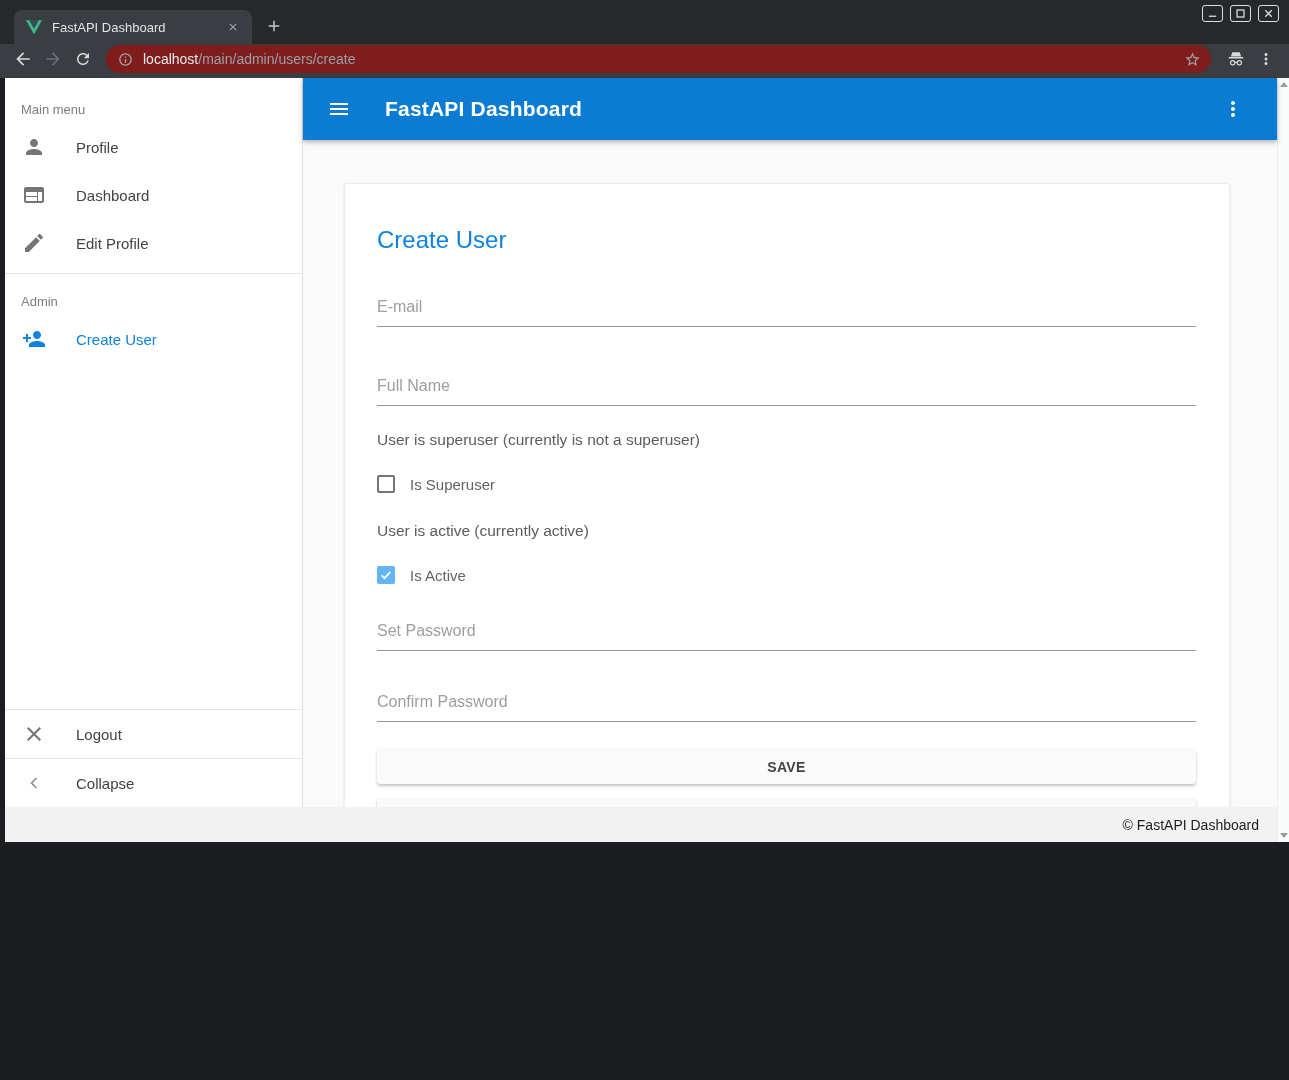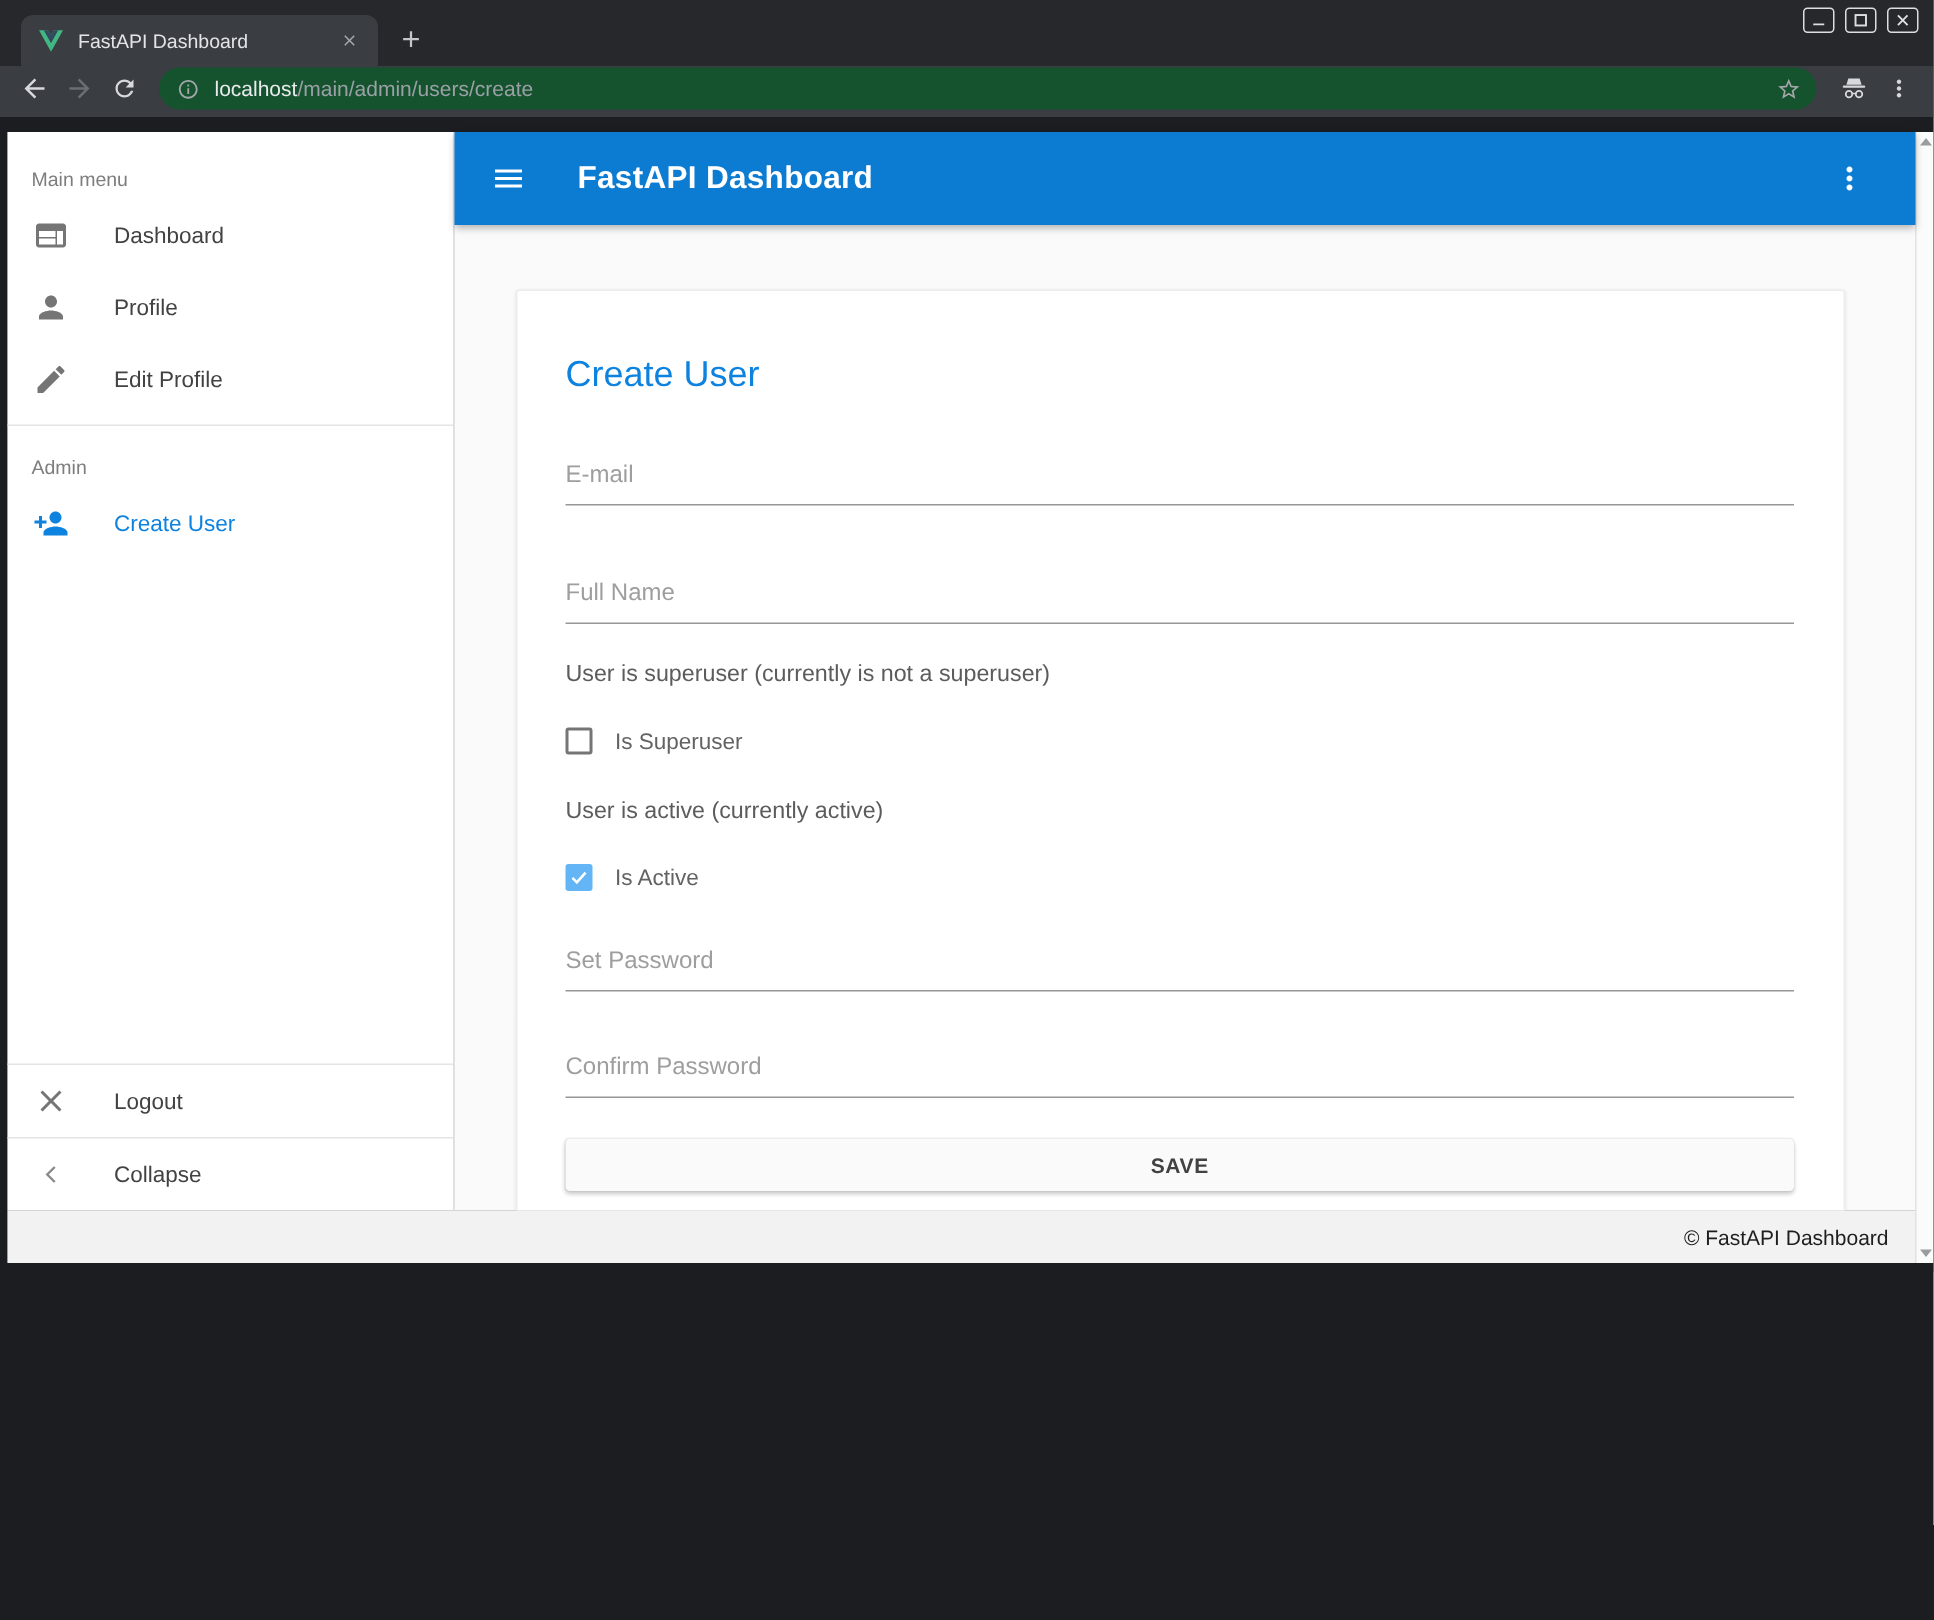--- a/index.html
+++ b/index.html
@@ -14,30 +14,30 @@
   .tab-title { color:#e2e4e7; font-size:13px; margin-left:10px; flex:1; white-space:nowrap; overflow:hidden; }
   .tab-close { color:#a6a9ad; font-size:14px; width:18px; height:18px; display:flex; align-items:center; justify-content:center; border-radius:50%; cursor:pointer; }
   .newtab-btn { color:#c4c7ca; font-size:20px; width:28px; height:28px; margin:0 0 4px 8px; display:flex; align-items:center; justify-content:center; border-radius:50%; }
   .win-controls { position:absolute; top:5px; right:10px; display:flex; gap:7px; }
   .win-btn { width:21px; height:17px; border:1px solid #dcdee0; border-radius:3px; display:flex; align-items:center; justify-content:center; color:#dcdee0; font-size:10px; line-height:1; }
   .win-btn svg { display:block; }
 
   .toolbar { height:34px; background:#3a3d41; display:flex; align-items:center; padding:0 8px 4px 8px; }
   .nav-btn { width:30px; height:28px; display:flex; align-items:center; justify-content:center; color:#d7d9dc; }
   .nav-btn.disabled { color:#6b6f73; }
-  .omnibox { flex:1; height:28px; background:#14532d; border-radius:14px; margin:0 10px 0 8px; display:flex; align-items:center; padding:0 10px 0 12px; }
+  .omnibox { flex:1; height:28px; background:#7f1d1d; border-radius:14px; margin:0 10px 0 8px; display:flex; align-items:center; padding:0 10px 0 12px; }
   .omni-info { color:#a2a6aa; display:flex; align-items:center; }
   .url { font-size:14px; margin-left:10px; flex:1; white-space:nowrap; overflow:hidden; }
   .url .host { color:#e8eaed; }
   .url .path { color:#9aa0a6; }
   .omni-star { color:#a2a6aa; display:flex; align-items:center; }
   .chrome-icon { width:30px; height:28px; display:flex; align-items:center; justify-content:center; color:#d7d9dc; }
 
   
-  .page { flex:1; display:flex; background:#737373; margin:10px 0 6px 5px; min-height:0; }
+  .page { flex:1; display:flex; background:#ec4899; margin:0 0 6px 5px; min-height:0; }
   .page-main { flex:1; display:flex; flex-direction:column; min-width:0; }
   .body-row { flex:1; display:flex; min-height:0; }
 
   
   .sidebar { width:298px; background:#ffffff; border-right:1px solid #dedede; display:flex; flex-direction:column; }
   .side-label { font-size:13px; color:#7d7d7d; padding:24px 0 6px 16px; }
   .side-item { height:48px; display:flex; align-items:center; padding-left:17px; cursor:pointer; color:#424242; }
   .side-item .mi { width:24px; height:24px; color:#757575; flex:0 0 24px; }
   .side-item .lbl { font-size:15px; margin-left:30px; }
   .side-item.active { color:#0d82df; }
@@ -176,33 +176,33 @@
   <div class="page">
     <div class="page-main">
       <div class="body-row">
 
         <div class="sidebar">
           <div class="side-label">Main menu</div>
 
           <div class="side-item">
             <span class="mi">
               <svg width="24" height="24" viewBox="0 0 24 24" fill="currentColor">
+                  <path d="M12 12c2.21 0 4-1.79 4-4s-1.79-4-4-4-4 1.79-4 4 1.79 4 4 4zm0 2c-2.67 0-8 1.34-8 4v2h16v-2c0-2.66-5.33-4-8-4z"></path>
+                </svg>
+            </span>
+            <span class="lbl">Profile</span>
+          </div>
+
+          <div class="side-item">
+            <span class="mi">
+              <svg width="24" height="24" viewBox="0 0 24 24" fill="currentColor">
                   <path d="M20 4H4c-1.1 0-2 .9-2 2v12c0 1.1.9 2 2 2h16c1.1 0 2-.9 2-2V6c0-1.1-.9-2-2-2zm-5 14H4v-4h11v4zm0-5H4V9h11v4zm5 5h-4V9h4v9z"></path>
                 </svg>
             </span>
             <span class="lbl">Dashboard</span>
-          </div>
-
-          <div class="side-item">
-            <span class="mi">
-              <svg width="24" height="24" viewBox="0 0 24 24" fill="currentColor">
-                  <path d="M12 12c2.21 0 4-1.79 4-4s-1.79-4-4-4-4 1.79-4 4 1.79 4 4 4zm0 2c-2.67 0-8 1.34-8 4v2h16v-2c0-2.66-5.33-4-8-4z"></path>
-                </svg>
-            </span>
-            <span class="lbl">Profile</span>
           </div>
 
           <div class="side-item">
             <span class="mi">
               <svg width="24" height="24" viewBox="0 0 24 24" fill="currentColor">
                   <path d="M3 17.25V21h3.75L17.81 9.94l-3.75-3.75L3 17.25zM20.71 7.04c.39-.39.39-1.02 0-1.41l-2.34-2.34c-.39-.39-1.02-.39-1.41 0l-1.83 1.83 3.75 3.75 1.83-1.83z"></path>
                 </svg>
             </span>
             <span class="lbl">Edit Profile</span>
           </div>

